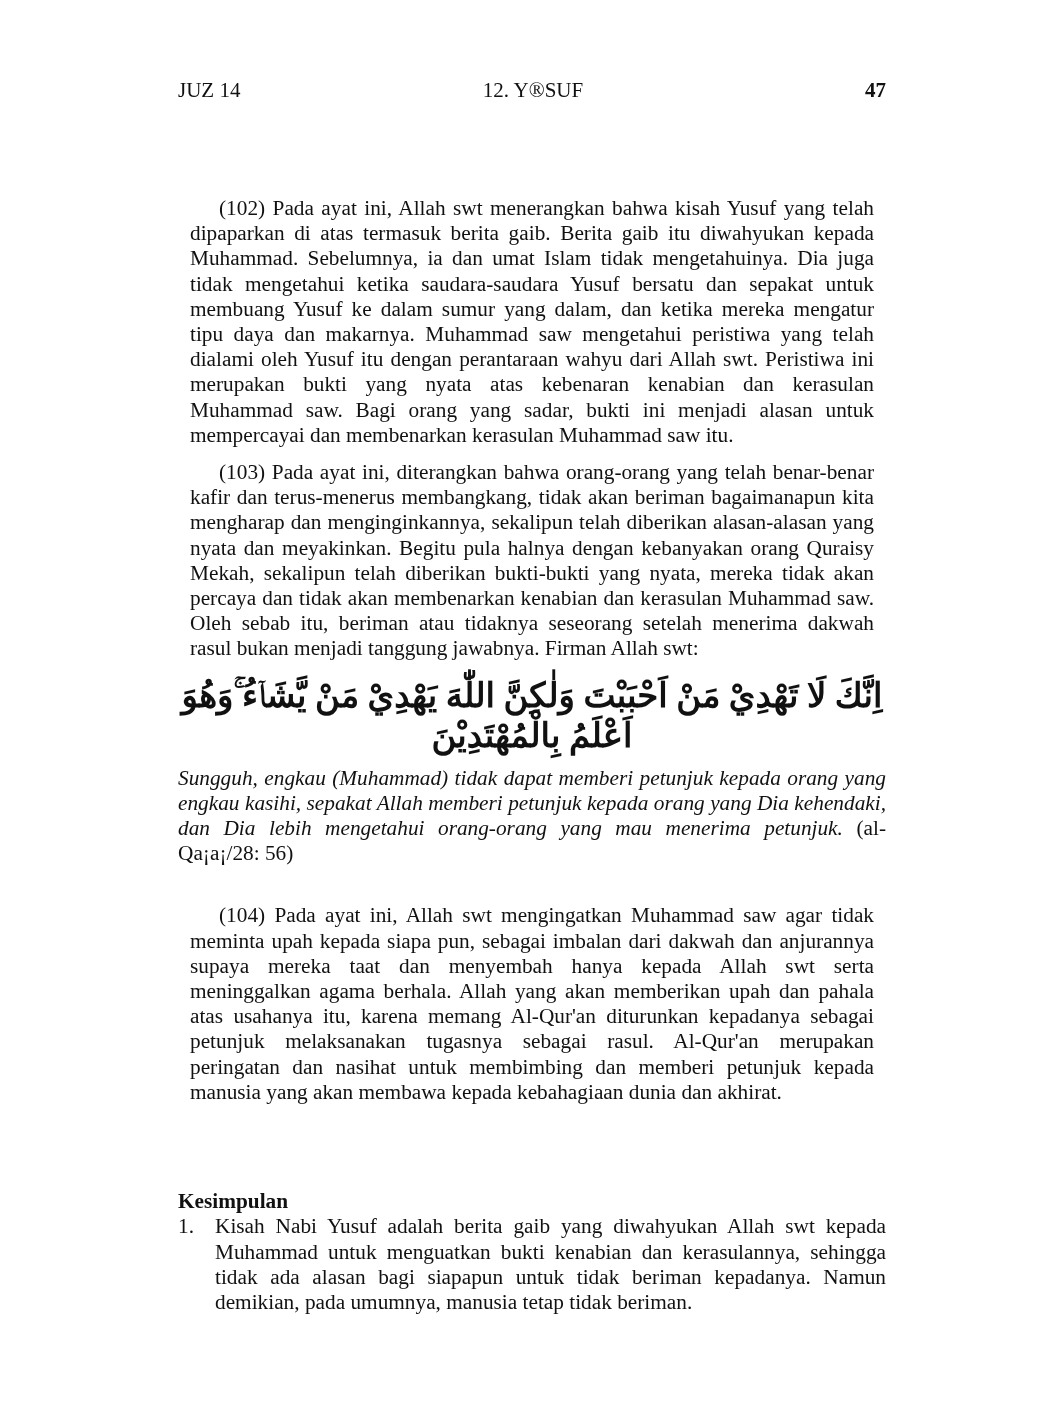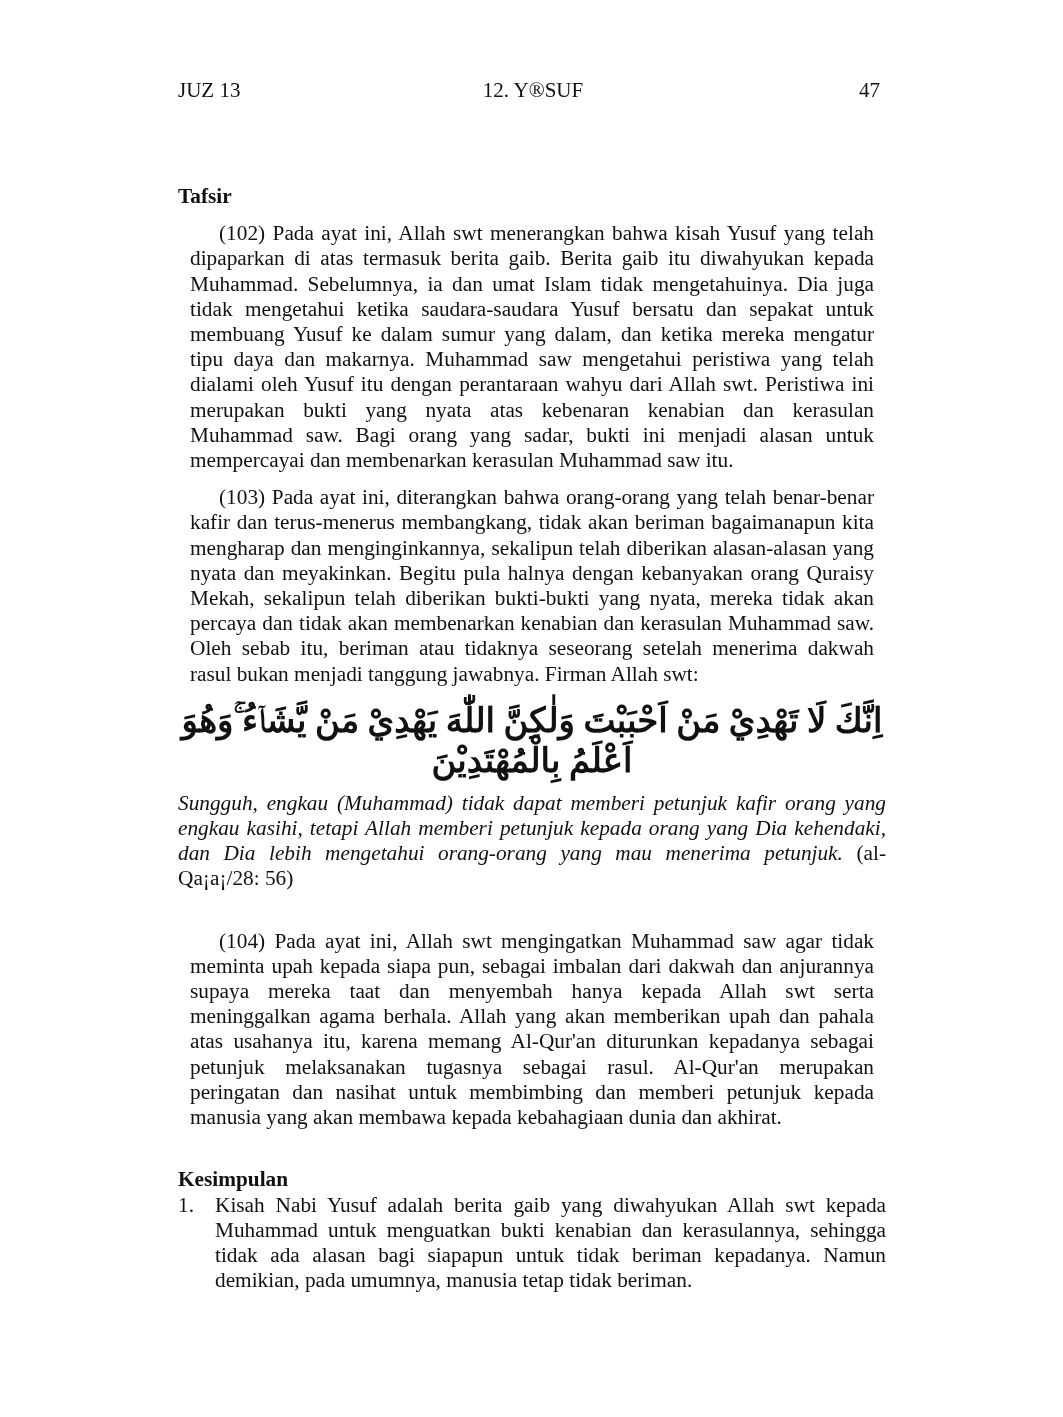--- a/index.html
+++ b/index.html
@@ -19,21 +19,21 @@
       position: absolute;
       top: 76px;
       left: 178px;
       width: 708px;
       height: 28px;
       font-size: 21px;
       line-height: 28px;
     }
     .header .left { position: absolute; left: 0; top: 0; }
     .header .center { position: absolute; left: 2px; right: 0; text-align: center; top: 0; }
-    .header .right { position: absolute; right: 6px; top: 0; }
+    .header .right { position: absolute; right: 0; top: 0; font-weight: bold; }
 
     .content {
       position: absolute;
       top: 184px;
       left: 178px;
       width: 708px;
       font-size: 21.3px;
       line-height: 25.2px;
     }
     .heading {
@@ -75,44 +75,43 @@
     .list-item .num {
       position: absolute;
       left: 0;
       top: 0;
     }
   </style>
 </head>
 <body>
 
 <div class="header">
-  <span class="left">JUZ 13</span>
+  <span class="left">JUZ 14</span>
   <span class="center">12. Y®SUF</span>
   <span class="right">47</span>
 </div>
 
 <div class="content">
-  <h2 class="heading" style="font-size:21.3px;">Tafsir</h2>
 
   <p class="para">(102) Pada ayat ini, Allah swt menerangkan bahwa kisah Yusuf yang telah dipaparkan di atas termasuk berita gaib. Berita gaib itu diwahyukan kepada Muhammad. Sebelumnya, ia dan umat Islam tidak mengetahuinya. Dia juga tidak mengetahui ketika saudara-saudara Yusuf bersatu dan sepakat untuk membuang Yusuf ke dalam sumur yang dalam, dan ketika mereka mengatur tipu daya dan makarnya. Muhammad saw mengetahui peristiwa yang telah dialami oleh Yusuf itu dengan perantaraan wahyu dari Allah swt. Peristiwa ini merupakan bukti yang nyata atas kebenaran kenabian dan kerasulan Muhammad saw. Bagi orang yang sadar, bukti ini menjadi alasan untuk mempercayai dan membenarkan kerasulan Muhammad saw itu.</p>
   <p class="para">(103) Pada ayat ini, diterangkan bahwa orang-orang yang telah benar-benar kafir dan terus-menerus membangkang, tidak akan beriman bagaimanapun kita mengharap dan menginginkannya, sekalipun telah diberikan alasan-alasan yang nyata dan meyakinkan. Begitu pula halnya dengan kebanyakan orang Quraisy Mekah, sekalipun telah diberikan bukti-bukti yang nyata, mereka tidak akan percaya dan tidak akan membenarkan kenabian dan kerasulan Muhammad saw. Oleh sebab itu, beriman atau tidaknya seseorang setelah menerima dakwah rasul bukan menjadi tanggung jawabnya. Firman Allah swt:</p>
 
   <div class="arabic">اِنَّكَ لَا تَهْدِيْ مَنْ اَحْبَبْتَ وَلٰكِنَّ اللّٰهَ يَهْدِيْ مَنْ يَّشَاۤءُ ۚوَهُوَ اَعْلَمُ بِالْمُهْتَدِيْنَ</div>
 
   <p class="translation">
-    <span class="italic">Sungguh, engkau (Muhammad) tidak dapat memberi petunjuk kafir orang yang engkau kasihi, tetapi Allah memberi petunjuk kepada orang yang Dia kehendaki, dan Dia lebih mengetahui orang-orang yang mau menerima petunjuk.</span><span> (al-Qa¡a¡/28: 56)</span>
+    <span class="italic">Sungguh, engkau (Muhammad) tidak dapat memberi petunjuk kepada orang yang engkau kasihi, sepakat Allah memberi petunjuk kepada orang yang Dia kehendaki, dan Dia lebih mengetahui orang-orang yang mau menerima petunjuk.</span><span> (al-Qa¡a¡/28: 56)</span>
   </p>
 
   <div class="gap"></div>
 
   <p class="para">(104) Pada ayat ini, Allah swt mengingatkan Muhammad saw agar tidak meminta upah kepada siapa pun, sebagai imbalan dari dakwah dan anjurannya supaya mereka taat dan menyembah hanya kepada Allah swt serta meninggalkan agama berhala. Allah yang akan memberikan upah dan pahala atas usahanya itu, karena memang Al-Qur'an diturunkan kepadanya sebagai petunjuk melaksanakan tugasnya sebagai rasul. Al-Qur'an merupakan peringatan dan nasihat untuk membimbing dan memberi petunjuk kepada manusia yang akan membawa kepada kebahagiaan dunia dan akhirat.</p>
 
   <div class="gap-small"></div>
 
-  <h2 class="heading" style="font-size:21.3px;">Kesimpulan</h2>
+  <h2 class="heading" style="font-size:21.3px;margin-top:47px;">Kesimpulan</h2>
 
   <ul class="list">
     <li class="list-item">
       <span class="num">1.</span>
       <span>Kisah Nabi Yusuf adalah berita gaib yang diwahyukan Allah swt kepada Muhammad untuk menguatkan bukti kenabian dan kerasulannya, sehingga tidak ada alasan bagi siapapun untuk tidak beriman kepadanya. Namun demikian, pada umumnya, manusia tetap tidak beriman.</span>
     </li>
   </ul>
 </div>
 
 </body></html>

